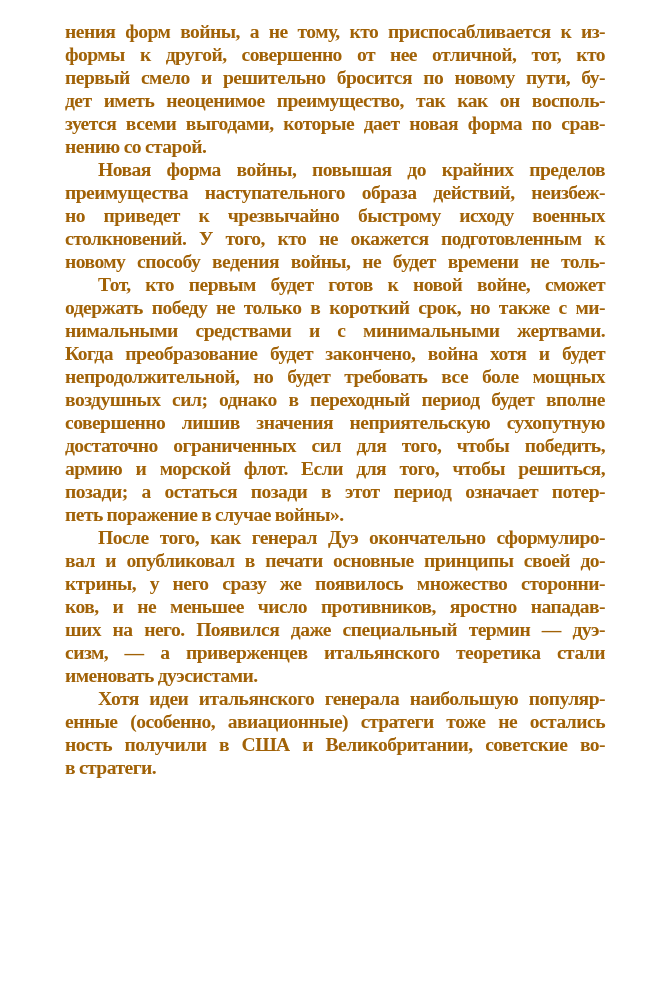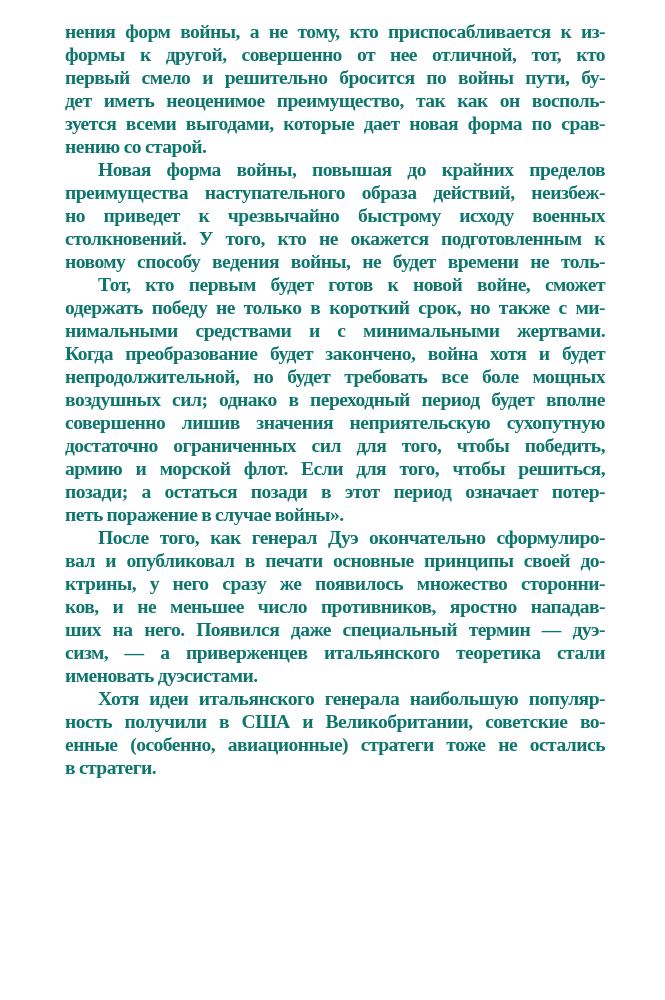--- a/index.html
+++ b/index.html
@@ -14,21 +14,21 @@
       overflow: hidden;
     }
     .page {
       position: absolute;
       left: 65px;
       top: 20px;
       width: 540px;
       font-family: "Liberation Serif", "DejaVu Serif", serif;
       font-size: 19.6px;
       line-height: 23px;
-      color: #0f766e;
+      color: #a16207;
       font-weight: bold;
       letter-spacing: -0.55px;
       word-spacing: -0.5px;
     }
     .line {
       display: block;
       height: 23px;
       white-space: nowrap;
       text-align: justify;
       text-align-last: justify;
@@ -42,21 +42,21 @@
     }
   </style>
 </head>
 <body>
 
 <div class="page">
 
   <div>
     <span class="line">нения форм войны, а не тому, кто приспосабливается к из-</span>
     <span class="line">формы к другой, совершенно от нее отличной, тот, кто</span>
-    <span class="line">первый смело и решительно бросится по войны пути, бу-</span>
+    <span class="line">первый смело и решительно бросится по новому пути, бу-</span>
     <span class="line">дет иметь неоценимое преимущество, так как он восполь-</span>
     <span class="line">зуется всеми выгодами, которые дает новая форма по срав-</span>
     <span class="line last">нению со старой.</span>
   </div>
 
   <div>
     <span class="line indent">Новая форма войны, повышая до крайних пределов</span>
     <span class="line">преимущества наступательного образа действий, неизбеж-</span>
     <span class="line">но приведет к чрезвычайно быстрому исходу военных</span>
     <span class="line">столкновений. У того, кто не окажется подготовленным к</span>
@@ -82,18 +82,18 @@
     <span class="line">вал и опубликовал в печати основные принципы своей до-</span>
     <span class="line">ктрины, у него сразу же появилось множество сторонни-</span>
     <span class="line">ков, и не меньшее число противников, яростно нападав-</span>
     <span class="line">ших на него. Появился даже специальный термин — дуэ-</span>
     <span class="line">сизм, — а приверженцев итальянского теоретика стали</span>
     <span class="line last">именовать дуэсистами.</span>
   </div>
 
   <div>
     <span class="line indent">Хотя идеи итальянского генерала наибольшую популяр-</span>
+    <span class="line">енные (особенно, авиационные) стратеги тоже не остались</span>
     <span class="line">ность получили в США и Великобритании, советские во-</span>
-    <span class="line">енные (особенно, авиационные) стратеги тоже не остались</span>
     <span class="line last">в стратеги.</span>
   </div>
 
 </div>
 
 </body></html>

